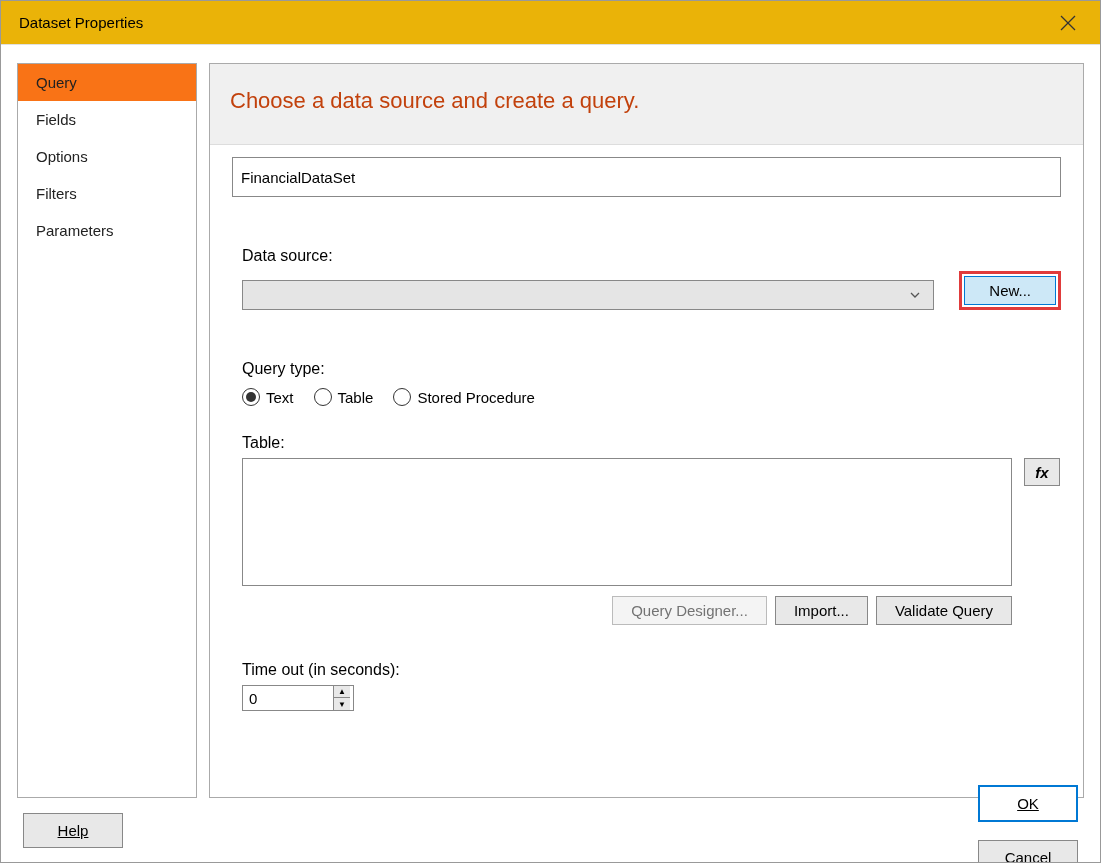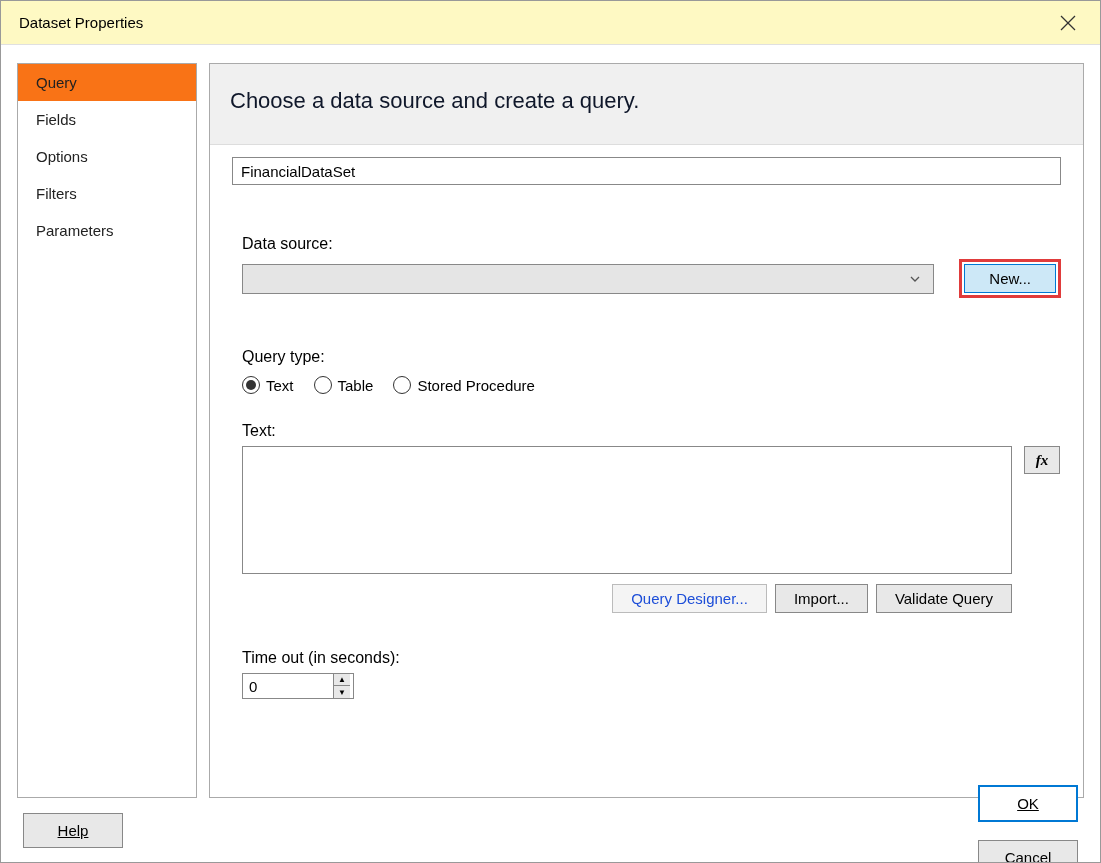--- a/index.html
+++ b/index.html
@@ -15,21 +15,21 @@
       height: 863px;
       overflow: hidden;
       border: 1px solid #999;
     }
     .window-titlebar {
       height: 44px;
       display: flex;
       align-items: center;
       justify-content: space-between;
       padding: 0 14px 0 18px;
-      background: #fef9c3;
+      background: #eab308;
       border-bottom: 1px solid #e0e0e0;
     }
     .close-btn {
       width: 36px;
       height: 36px;
       display: flex;
       align-items: center;
       justify-content: center;
       cursor: pointer;
       background: none;
@@ -69,51 +69,51 @@
       border: 1px solid #aaa;
       display: flex;
       flex-direction: column;
       background: #fff;
     }
     .panel-header {
       background: #f0f0f0;
       padding: 24px 20px 30px 20px;
       border-bottom: 1px solid #ddd;
       font-size: 22px;
-      color: #0f172a;
+      color: #c2410c;
     }
     .panel-content {
       padding: 12px 22px 20px 22px;
       flex: 1;
       overflow-y: auto;
     }
     .field-group {
       margin-bottom: 12px;
     }
     .field-label {
       font-size: 16px;
       margin-bottom: 6px;
       display: block;
     }
     .text-input {
       width: 100%;
       padding: 4px 8px;
       border: 1px solid #888;
       font-size: 15px;
-      height: 28px;
+      height: 40px;
       background: #fff;
       font-family: inherit;
     }
     .indent-group {
       margin-left: 10px;
       margin-top: 50px;
     }
     .row-flex {
       display: flex;
-      align-items: center;
+      align-items: flex-end;
       gap: 25px;
     }
     .select-wrap {
       position: relative;
       flex: 1;
     }
     .select-wrap .dropdown {
       width: 100%;
       height: 30px;
       border: 1px solid #888;
@@ -130,21 +130,21 @@
     }
     .btn {
       border: 1px solid #888;
       background: #e8e8e8;
       padding: 5px 18px;
       font-size: 15px;
       cursor: pointer;
       font-family: inherit;
     }
     .btn.disabled {
-      color: #1d4ed8;
+      color: #737373;
       border-color: #bbb;
       background: #f4f4f4;
       cursor: default;
     }
     .new-highlight {
       border: 3px solid #e03b3b;
       padding: 2px;
     }
     .new-btn {
       background: #cde8f7;
@@ -197,21 +197,21 @@
       resize: none;
       overflow-y: scroll;
     }
     .fx-btn {
       width: 36px;
       height: 28px;
       background: #e8e8e8;
       border: 1px solid #888;
       font-style: italic;
       font-weight: bold;
-      font-family: Liberation Serif, serif;
+      font-family: Liberation Sans, sans-serif;
       font-size: 15px;
       cursor: pointer;
       display: flex;
       align-items: center;
       justify-content: center;
     }
     .query-buttons-row {
       display: flex;
       gap: 8px;
       margin-top: 10px;
@@ -351,21 +351,21 @@
             <span>Table</span>
           </div>
           <div class="radio-item">
             <span class="radio-circle"></span>
             <span>Stored Procedure</span>
           </div>
         </div>
       </div>
 
       <div class="indent-group" style="margin-top:28px;">
-        <label class="field-label">Text:</label>
+        <label class="field-label">Table:</label>
         <div class="query-editor-row">
           <textarea class="query-textarea" style=""></textarea>
           <button class="fx-btn">
             <span>fx</span>
           </button>
         </div>
         <div class="query-buttons-row">
           <button class="btn disabled">Query Designer...</button>
           <button class="btn">Import...</button>
           <button class="btn">Validate Query</button>

